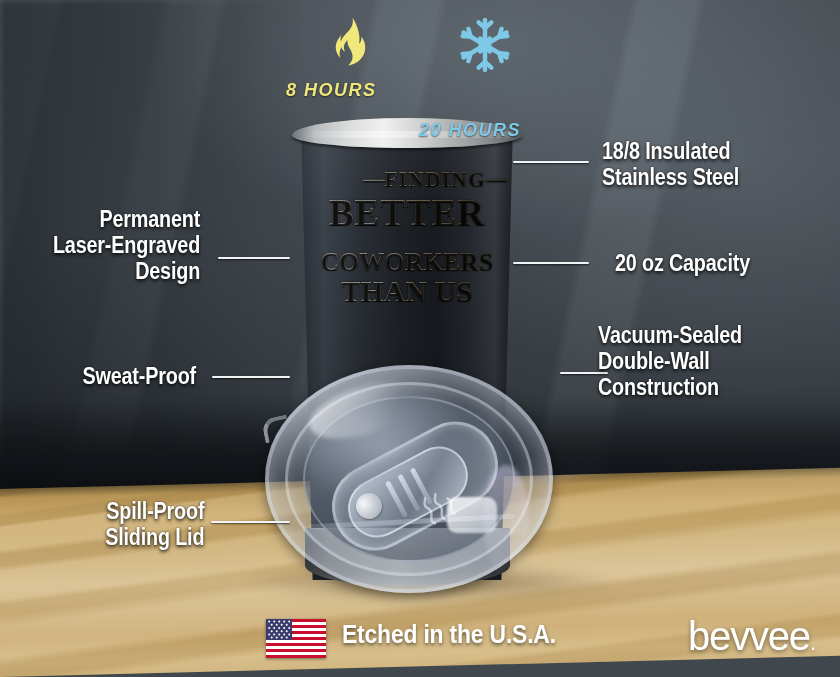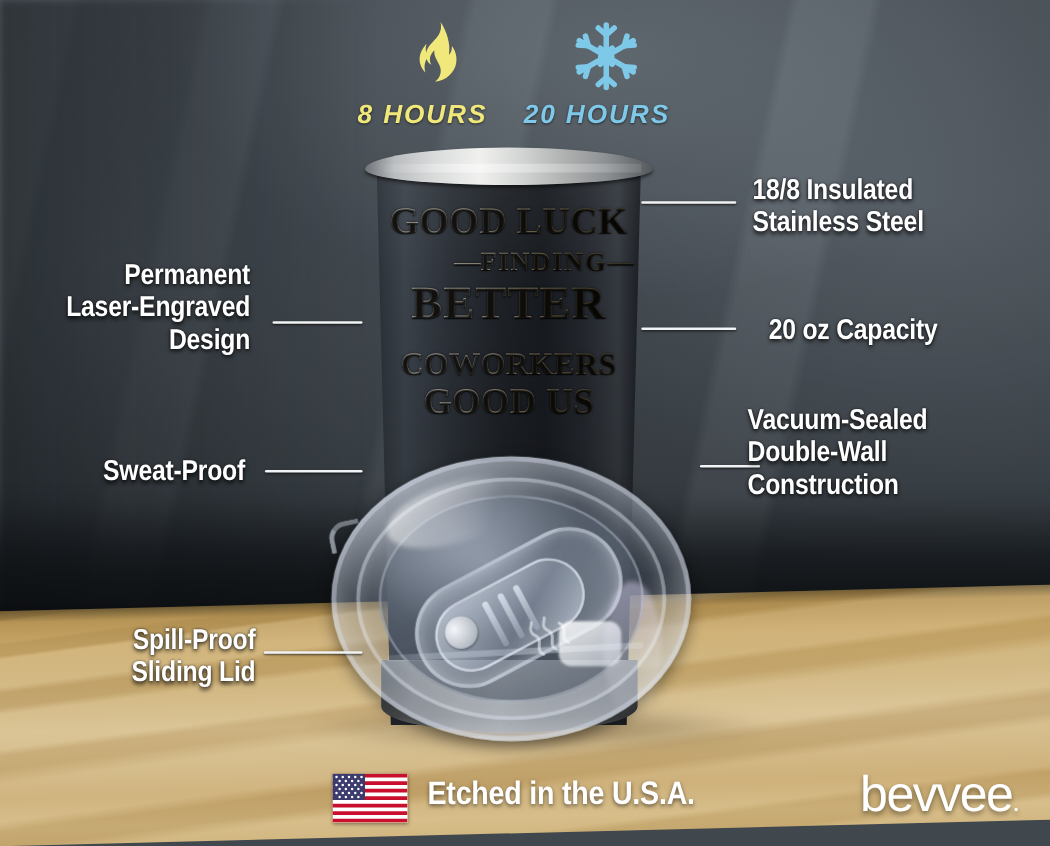--- a/index.html
+++ b/index.html
@@ -208,26 +208,26 @@
     background:linear-gradient(90deg,rgba(230,238,250,.10),rgba(236,242,252,.50) 40%,rgba(230,238,250,.22));
     transform:rotate(-3deg);
   }
 
   
   .topicons{position:absolute;left:0;top:14px;width:840px;height:96px;}
   .ico{position:absolute;}
   .ico.flame{left:322px;top:2px;width:56px;height:56px;}
   .ico.snow{left:456px;top:2px;width:58px;height:58px;}
   .hrs{
-    position:absolute;top:66px;font-size:21px;font-weight:700;font-style:italic;
+    position:absolute;top:66px;font-size:18px;font-weight:700;font-style:italic;
     letter-spacing:1.5px;white-space:nowrap;
     text-shadow:0 1px 2px rgba(0,0,0,.6);
   }
   .hrs.hot{left:286px;}
-  .hrs.cold{left:419px;}
+  .hrs.cold{left:419px;margin-top:40px;}
 
   
   .lbl{
     position:absolute;color:#ffffff;font-weight:700;
     font-size:23px;line-height:1.13;letter-spacing:-.2px;
     text-shadow:0 2px 4px rgba(0,0,0,.78), 0 0 2px rgba(0,0,0,.6);
     transform:scaleX(.86);white-space:nowrap;
   }
   .lbl.right{transform-origin:left center;text-align:left;}
   .lbl.left{transform-origin:right center;text-align:right;}
@@ -264,25 +264,24 @@
   <div class="bg-darkband"></div>
 
   <div class="table-wood"></div>
   <div class="table-shadow"></div>
 
   <div class="tumbler">
     <div class="tum-body"></div>
     <div class="tum-rim"></div>
 
     <div class="engrave">
-      <div class="eg1">GOOD LUCK</div>
       <div class="eg2"><span class="dash">—</span><span>FINDING</span><span class="dash">—</span></div>
       <div class="eg3">BETTER</div>
       <div class="eg4">COWORKERS</div>
-      <div class="eg5">GOOD US</div>
+      <div class="eg5">THAN US</div>
     </div>
 
     <div class="tum-base"></div>
   </div>
 
   <div class="lid">
     <div class="lid-spoutnotch"></div>
     <div class="lid-ring2"></div>
     <div class="lid-inner"></div>
     <div class="lid-crossbar"></div>

